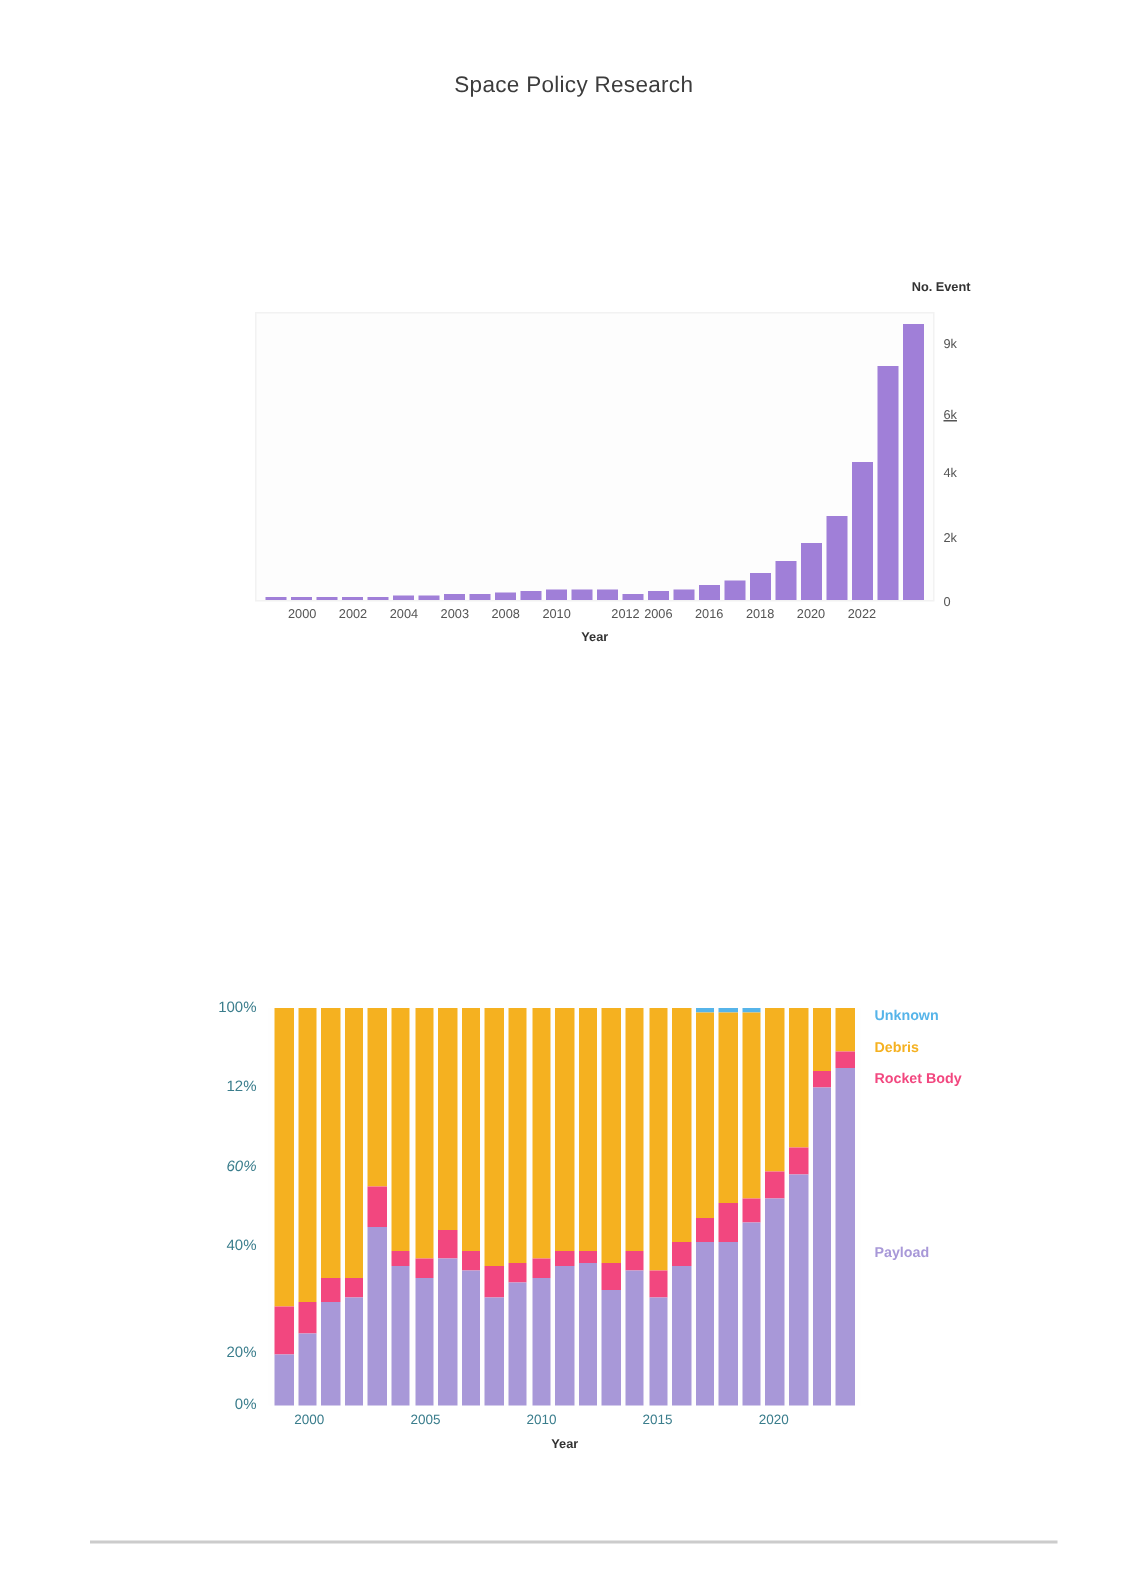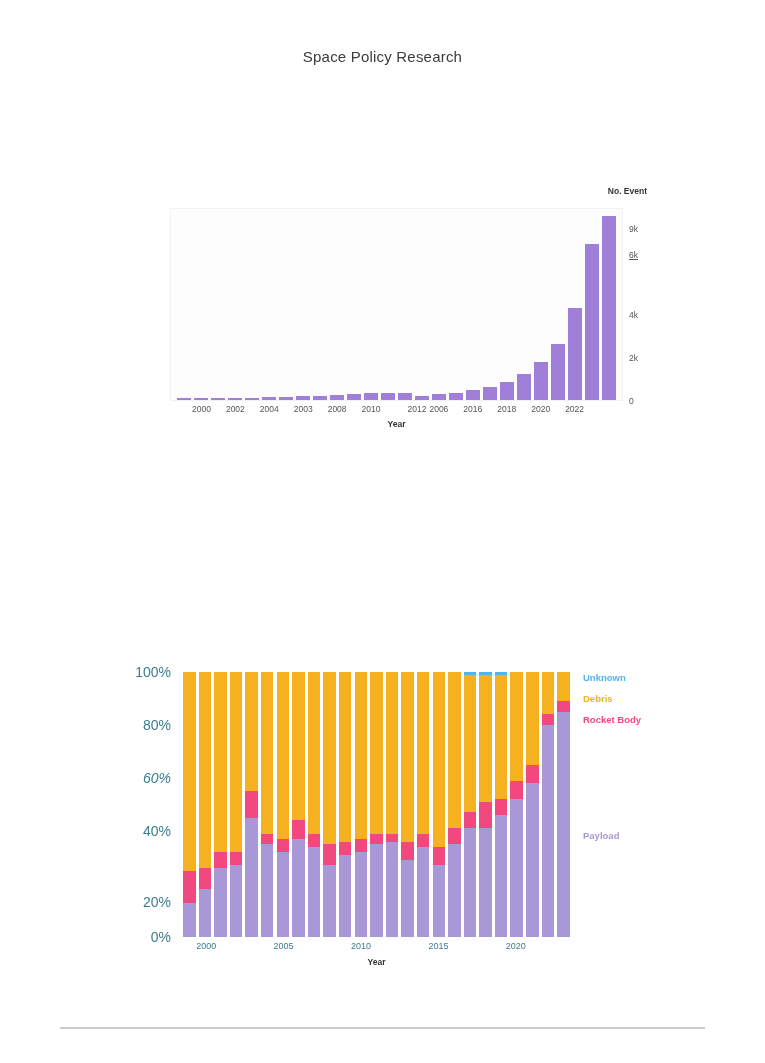--- a/index.html
+++ b/index.html
@@ -150,21 +150,21 @@
   .c2-yaxis {
     position: absolute;
     left: 0px;
     top: 10px;
     width: 32px;
     height: 265px;
   }
   .c2-ytick {
     position: absolute;
     right: 4px;
-    font-size: 14px;
+    font-size: 10px;
     color: #3a7d8c;
     transform: translateY(-50%);
   }
   .c2-xaxis {
     position: absolute;
     left: 36px;
     top: 279px;
     width: 395px;
     height: 14px;
   }
@@ -235,21 +235,21 @@
         <div class="c1-bar" style="height: 56.1844px; background: rgb(160, 127, 216);"></div>
         <div class="c1-bar" style="height: 91.5678px; background: rgb(160, 127, 216);"></div>
         <div class="c1-bar" style="height: 155.901px; background: rgb(160, 127, 216);"></div>
         <div class="c1-bar" style="height: 184.422px; background: rgb(160, 127, 216);"></div>
       </div>
   </div>
   <div class="c1-yaxis" id="c1y">
       <div class="c1-ytick" style="top: 193px;">0</div>
       <div class="c1-ytick" style="top: 150.111px;">2k</div>
       <div class="c1-ytick" style="top: 107.222px;">4k</div>
-      <div class="c1-ytick" style="top: 47px; text-decoration: underline;">6k</div>
+      <div class="c1-ytick" style="top: 68px; text-decoration: underline;">6k</div>
       <div class="c1-ytick" style="top: 21.4444px;">9k</div>
     </div>
   <div class="c1-xaxis" id="c1x">
       <div class="c1-xtick" style="left: 31.4423px;">2000</div>
       <div class="c1-xtick" style="left: 65.3654px;">2002</div>
       <div class="c1-xtick" style="left: 99.2885px;">2004</div>
       <div class="c1-xtick" style="left: 133.212px;">2003</div>
       <div class="c1-xtick" style="left: 167.135px;">2008</div>
       <div class="c1-xtick" style="left: 201.058px;">2010</div>
       <div class="c1-xtick" style="left: 247px;">2012</div>
@@ -393,21 +393,21 @@
           <div class="seg-rocket" style="height: 10.6px;"></div>
           <div class="seg-payload" style="height: 225.25px;"></div>
         </div>
       </div>
   </div>
   <div class="c2-yaxis" id="c2y">
       <div class="c2-ytick" style="top: 265px;">0%</div>
       <div class="c2-ytick" style="top: 230px;">20%</div>
       <div class="c2-ytick" style="top: 159px;">40%</div>
       <div class="c2-ytick" style="top: 106px; font-style: italic;">60%</div>
-      <div class="c2-ytick" style="top: 53px;">80%</div>
+      <div class="c2-ytick" style="top: 53px;">12%</div>
       <div class="c2-ytick" style="top: 0px;">100%</div>
     </div>
   <div class="c2-xaxis" id="c2x">
       <div class="c2-xtick" style="left: 27.22px;">2000</div>
       <div class="c2-xtick" style="left: 104.62px;">2005</div>
       <div class="c2-xtick" style="left: 182.02px;">2010</div>
       <div class="c2-xtick" style="left: 259.42px;">2015</div>
       <div class="c2-xtick" style="left: 336.82px;">2020</div>
     </div>
   <div class="c2-xlabel">Year</div>

